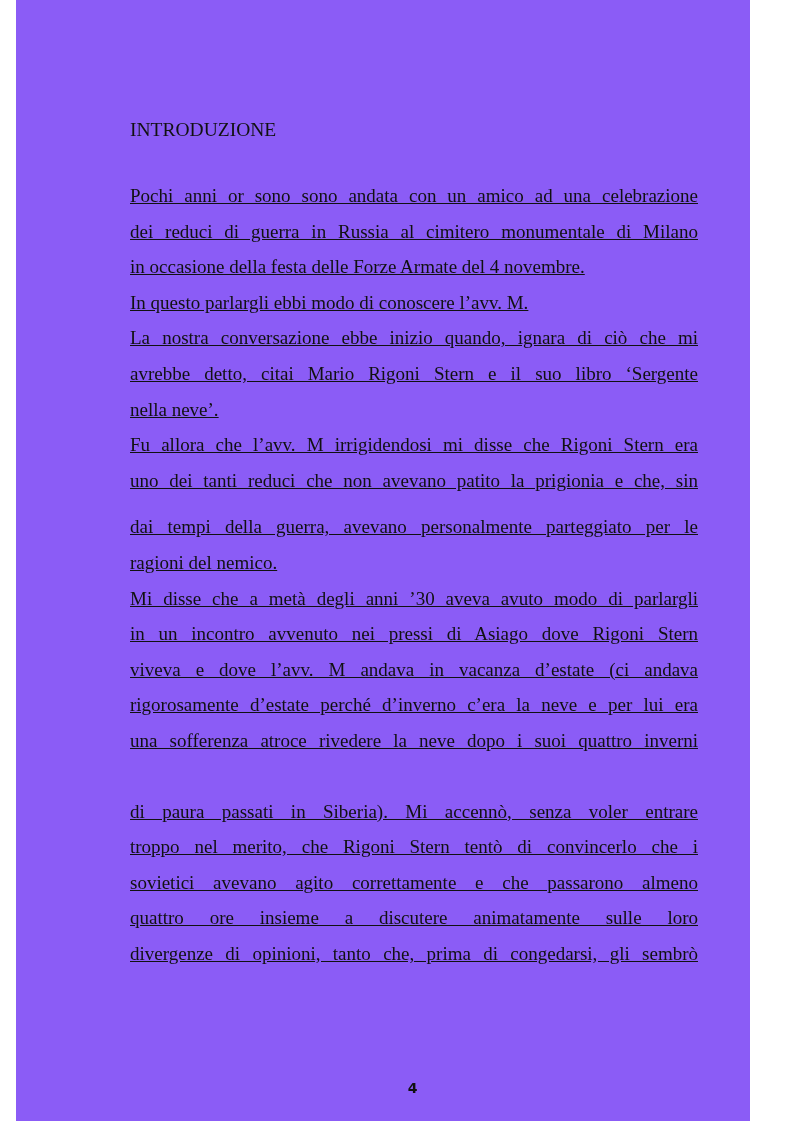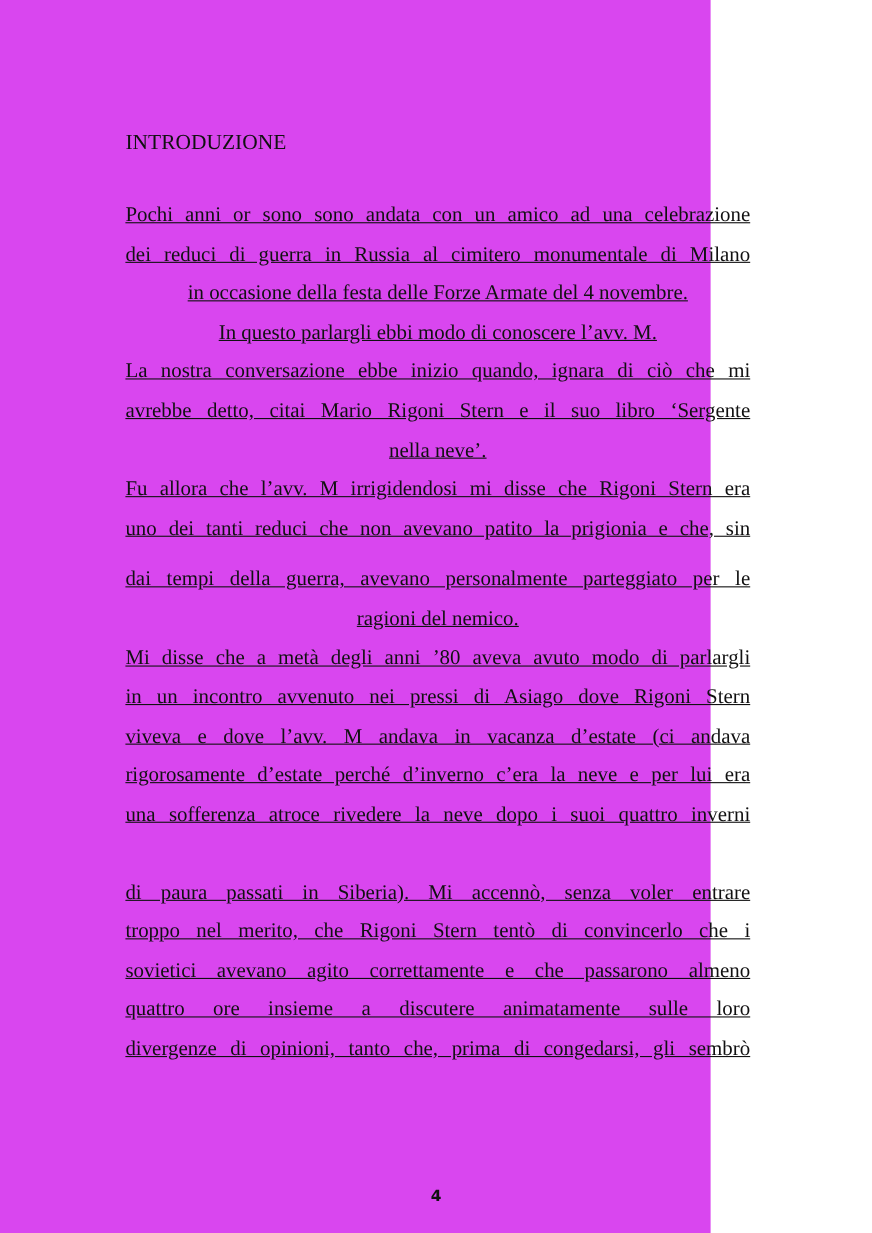--- a/index.html
+++ b/index.html
@@ -10,24 +10,24 @@
     body {
       width: 793px;
       height: 1121px;
       position: relative;
       overflow: hidden;
       font-family: "Liberation Serif", "DejaVu Serif", serif;
       color: #111111;
     }
     .page {
       position: absolute;
-      left: 0; top: 0;
-      width: 646px;
+      left: 16px; top: 0;
+      width: 734px;
       height: 1121px;
-      background: #d946ef;
+      background: #8b5cf6;
     }
     .heading {
       position: absolute;
       left: 114px;
       top: 118px;
       font-size: 19.5px;
       line-height: 24px;
       white-space: nowrap;
       margin: 0;
       font-weight: normal;
@@ -45,21 +45,21 @@
       line-height: 35.6px;
       font-size: 19px;
       white-space: nowrap;
       text-decoration: underline;
     }
     .line.justify {
       text-align: justify;
       text-align-last: justify;
     }
     .line.left {
-      text-align: center;
+      text-align: left;
     }
     .page-number {
       position: absolute;
       left: 0;
       width: 793px;
       top: 1080px;
       text-align: center;
       font-family: "DejaVu Sans", "Liberation Sans", sans-serif;
       font-weight: bold;
       font-size: 14px;
@@ -77,21 +77,21 @@
     <span class="line justify" style="white-space: normal;">dei reduci di guerra in Russia al cimitero monumentale di Milano</span>
     <span class="line left">in occasione della festa delle Forze Armate del 4 novembre.</span>
     <span class="line left">In questo parlargli ebbi modo di conoscere l’avv. M.</span>
     <span class="line justify" style="white-space: normal;">La nostra conversazione ebbe inizio quando, ignara di ciò che mi</span>
     <span class="line justify" style="white-space: normal;">avrebbe detto, citai Mario Rigoni Stern e il suo libro ‘Sergente</span>
     <span class="line left">nella neve’.</span>
     <span class="line justify" style="white-space: normal;">Fu allora che l’avv. M irrigidendosi mi disse che Rigoni Stern era</span>
     <span class="line justify" style="white-space: normal;">uno dei tanti reduci che non avevano patito la prigionia e che, sin</span>
     <span class="line justify" style="white-space: normal; margin-top: 11px;">dai tempi della guerra, avevano personalmente parteggiato per le</span>
     <span class="line left">ragioni del nemico.</span>
-    <span class="line justify" style="white-space: normal;">Mi disse che a metà degli anni ’80 aveva avuto modo di parlargli</span>
+    <span class="line justify" style="white-space: normal;">Mi disse che a metà degli anni ’30 aveva avuto modo di parlargli</span>
     <span class="line justify" style="white-space: normal;">in un incontro avvenuto nei pressi di Asiago dove Rigoni Stern</span>
     <span class="line justify" style="white-space: normal;">viveva e dove l’avv. M andava in vacanza d’estate (ci andava</span>
     <span class="line justify" style="white-space: normal;">rigorosamente d’estate perché d’inverno c’era la neve e per lui era</span>
     <span class="line justify" style="white-space: normal;">una sofferenza atroce rivedere la neve dopo i suoi quattro inverni</span>
     <span class="line justify" style="white-space: normal; margin-top: 35px;">di paura passati in Siberia). Mi accennò, senza voler entrare</span>
     <span class="line justify" style="white-space: normal;">troppo nel merito, che Rigoni Stern tentò di convincerlo che i</span>
     <span class="line justify" style="white-space: normal;">sovietici avevano agito correttamente e che passarono almeno</span>
     <span class="line justify" style="white-space: normal;">quattro ore insieme a discutere animatamente sulle loro</span>
     <span class="line justify" style="white-space: normal;">divergenze di opinioni, tanto che, prima di congedarsi, gli sembrò</span>
   </div>

